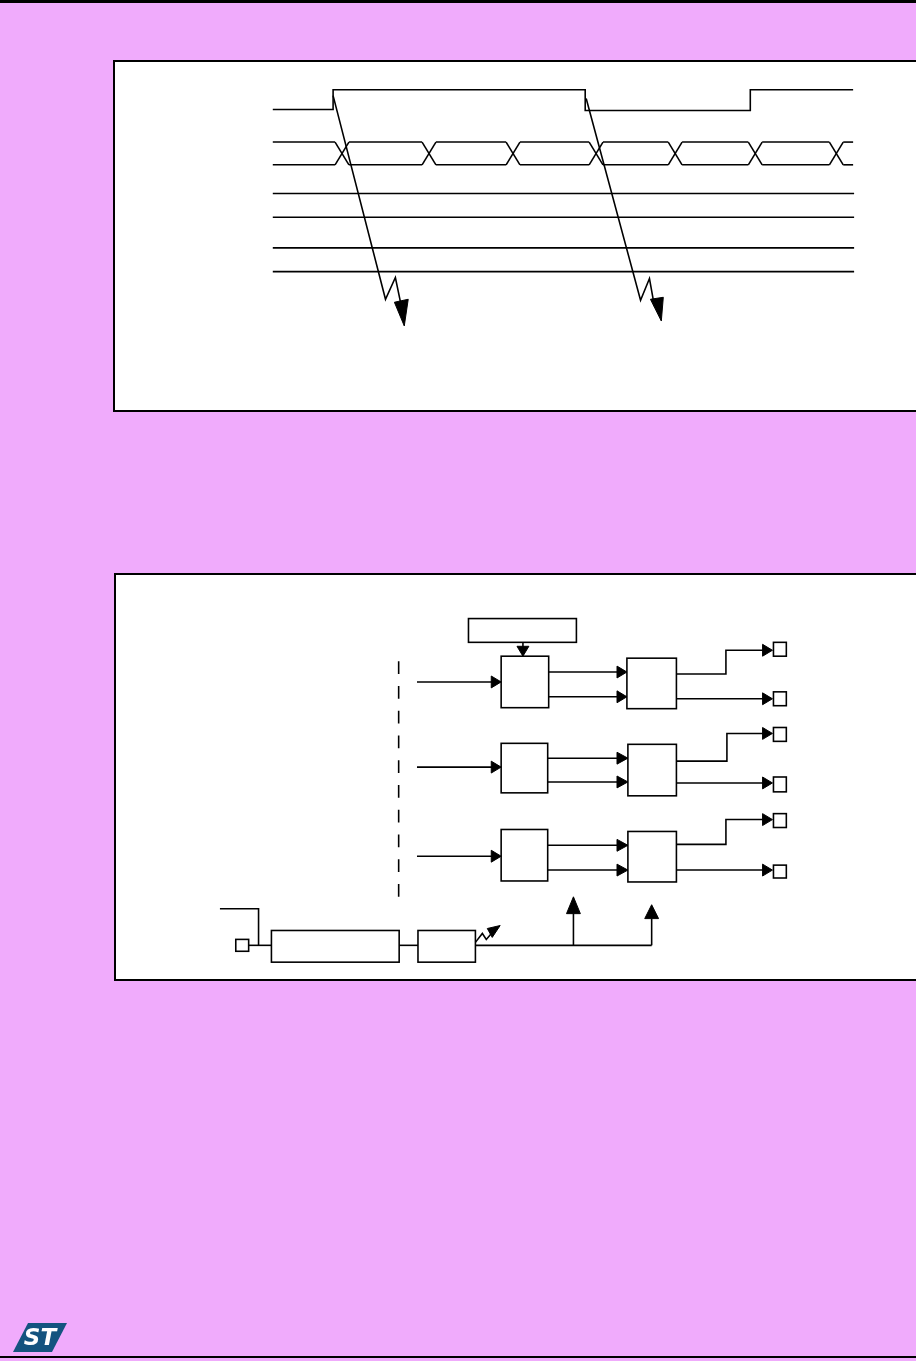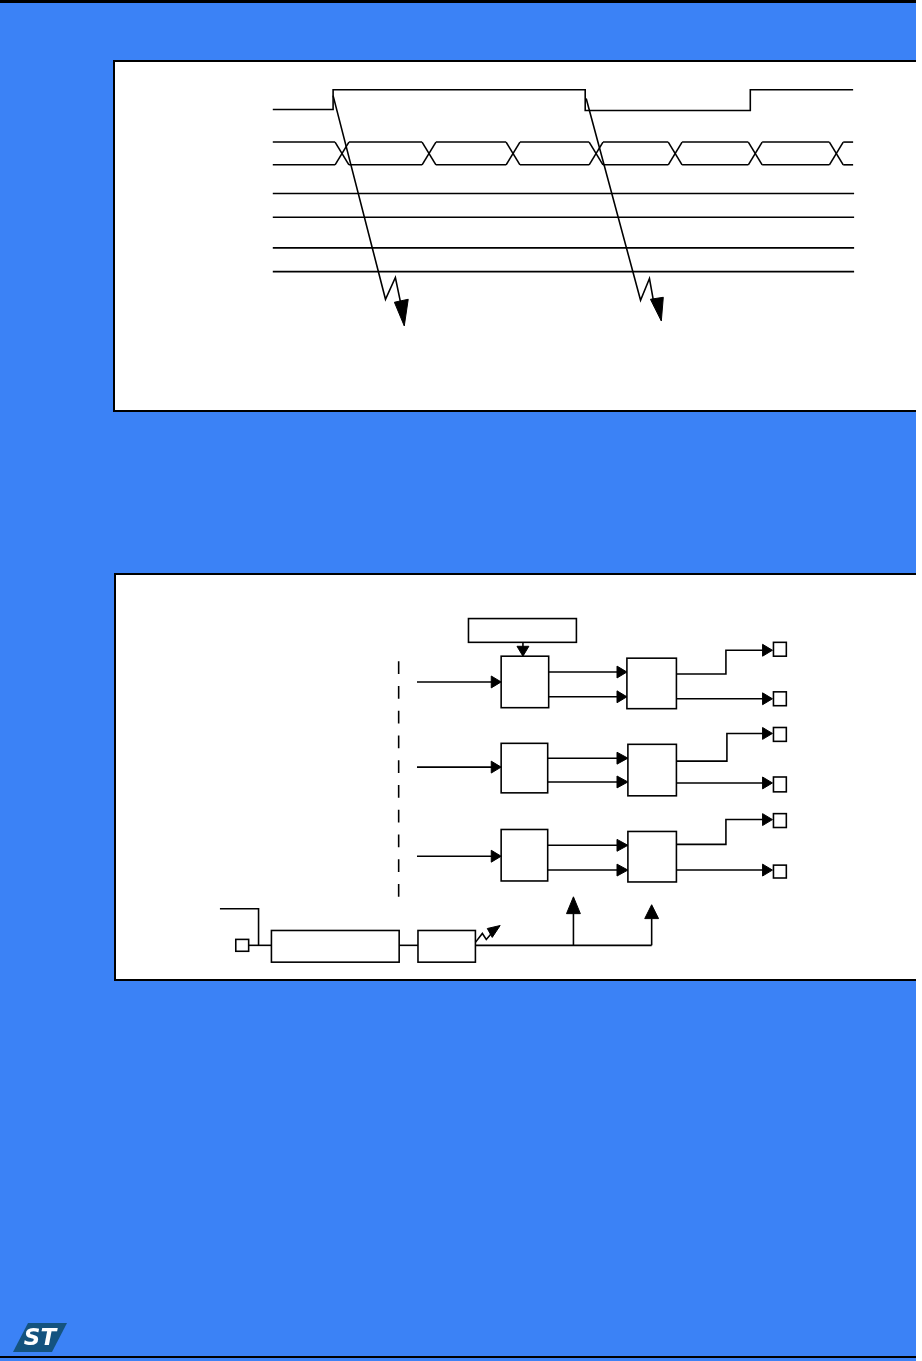--- a/index.html
+++ b/index.html
@@ -1,19 +1,19 @@
 <!DOCTYPE html>
 <html><head>
 <meta charset="utf-8">
 <style>
   html,body{margin:0;padding:0;background:#ffffff;}
   .page{
     position:relative;
     width:916px;height:1361px;
-    background:#3b82f6;
+    background:#f0abfc;
     overflow:hidden;
     font-family:"DejaVu Sans", sans-serif;
   }
   .rule{position:absolute;left:0;width:922px;background:#000;}
   #top-rule{top:0;height:3px;}
   #bottom-rule{top:1356px;height:2px;}
   .figure-box{
     position:absolute;
     border:2px solid #000;
     background:#fff;

